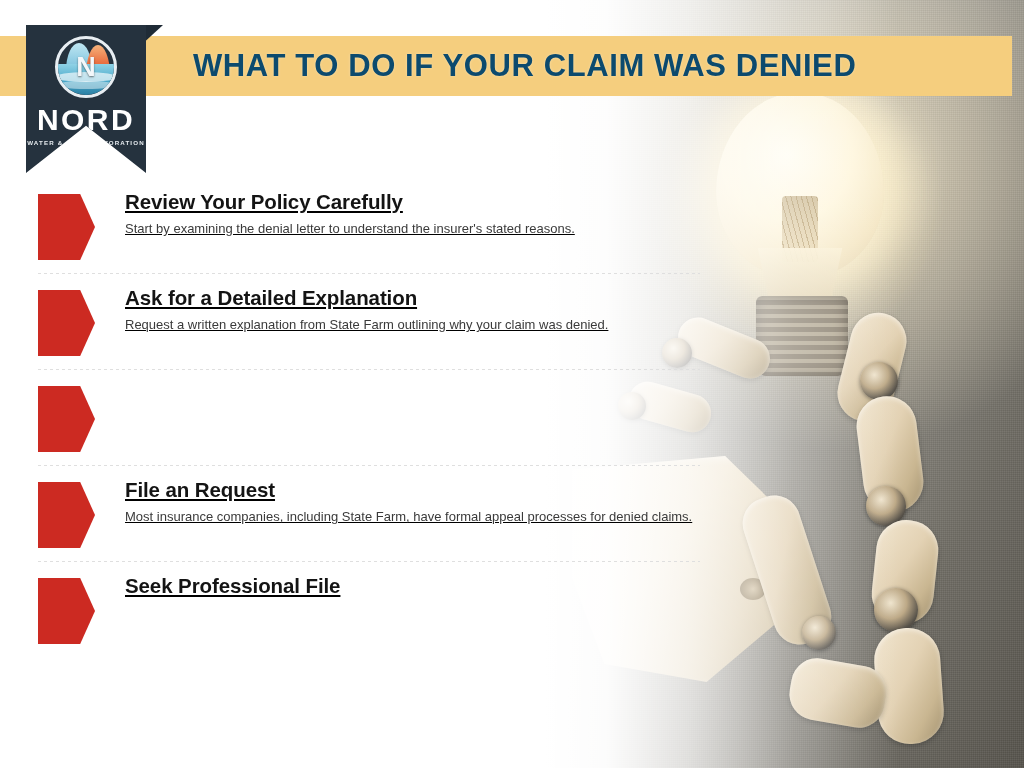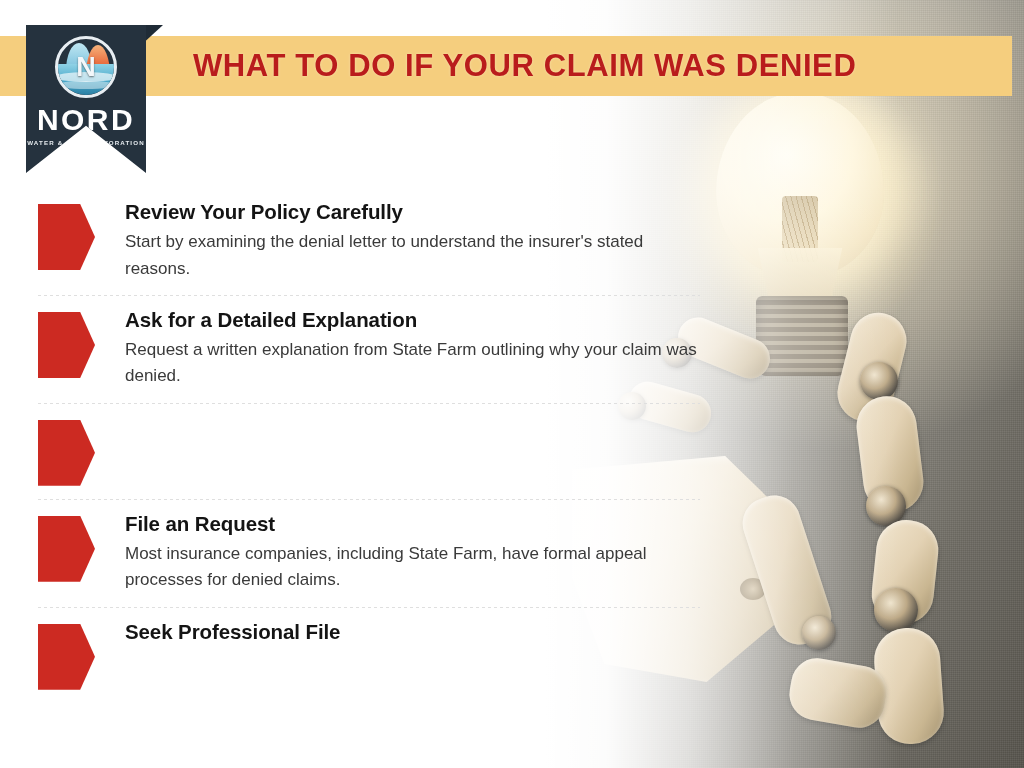--- a/index.html
+++ b/index.html
@@ -113,21 +113,21 @@
   
   .banner {
     position:absolute;
     left:0; top:36px; width:1012px; height:60px;
     background:#f5ce7e;
     display:flex; align-items:center;
     z-index:5;
   }
   .banner-title {
     margin-left:193px;
-    color:#b91c1c;
+    color:#0c4a6e;
     font-size:31px;
     font-weight:bold;
     letter-spacing:.6px;
     white-space:nowrap;
     text-shadow:0 0 3px rgba(255,255,255,.35);
   }
 
   
   .logo-tail {
     position:absolute;
@@ -200,23 +200,24 @@
     color:#e6ebef;
     font-size:6.2px;
     font-weight:bold;
     letter-spacing:1.15px;
     white-space:nowrap;
   }
 
   
   .steps {
     position:absolute;
-    left:38px; top:200px;
+    left:38px; top:190px;
     width:665px;
     z-index:4;
+    text-decoration:underline;
   }
   .step {
     position:relative;
     display:flex;
     align-items:flex-start;
     padding-bottom:14px;
     margin-bottom:12px;
   }
   .step.divider::after {
     content:"";
@@ -235,21 +236,21 @@
   .step-title {
     color:#141414;
     font-size:20.5px;
     font-weight:bold;
     letter-spacing:-.1px;
     line-height:1.18;
     margin-bottom:5px;
   }
   .step-desc {
     color:#3a3a3a;
-    font-size:17px;
+    font-size:13px;
     line-height:1.55;
     max-width:585px;
   }
 </style>
 </head>
 <body>
 
 <div class="canvas">
 
   <div class="photo">

